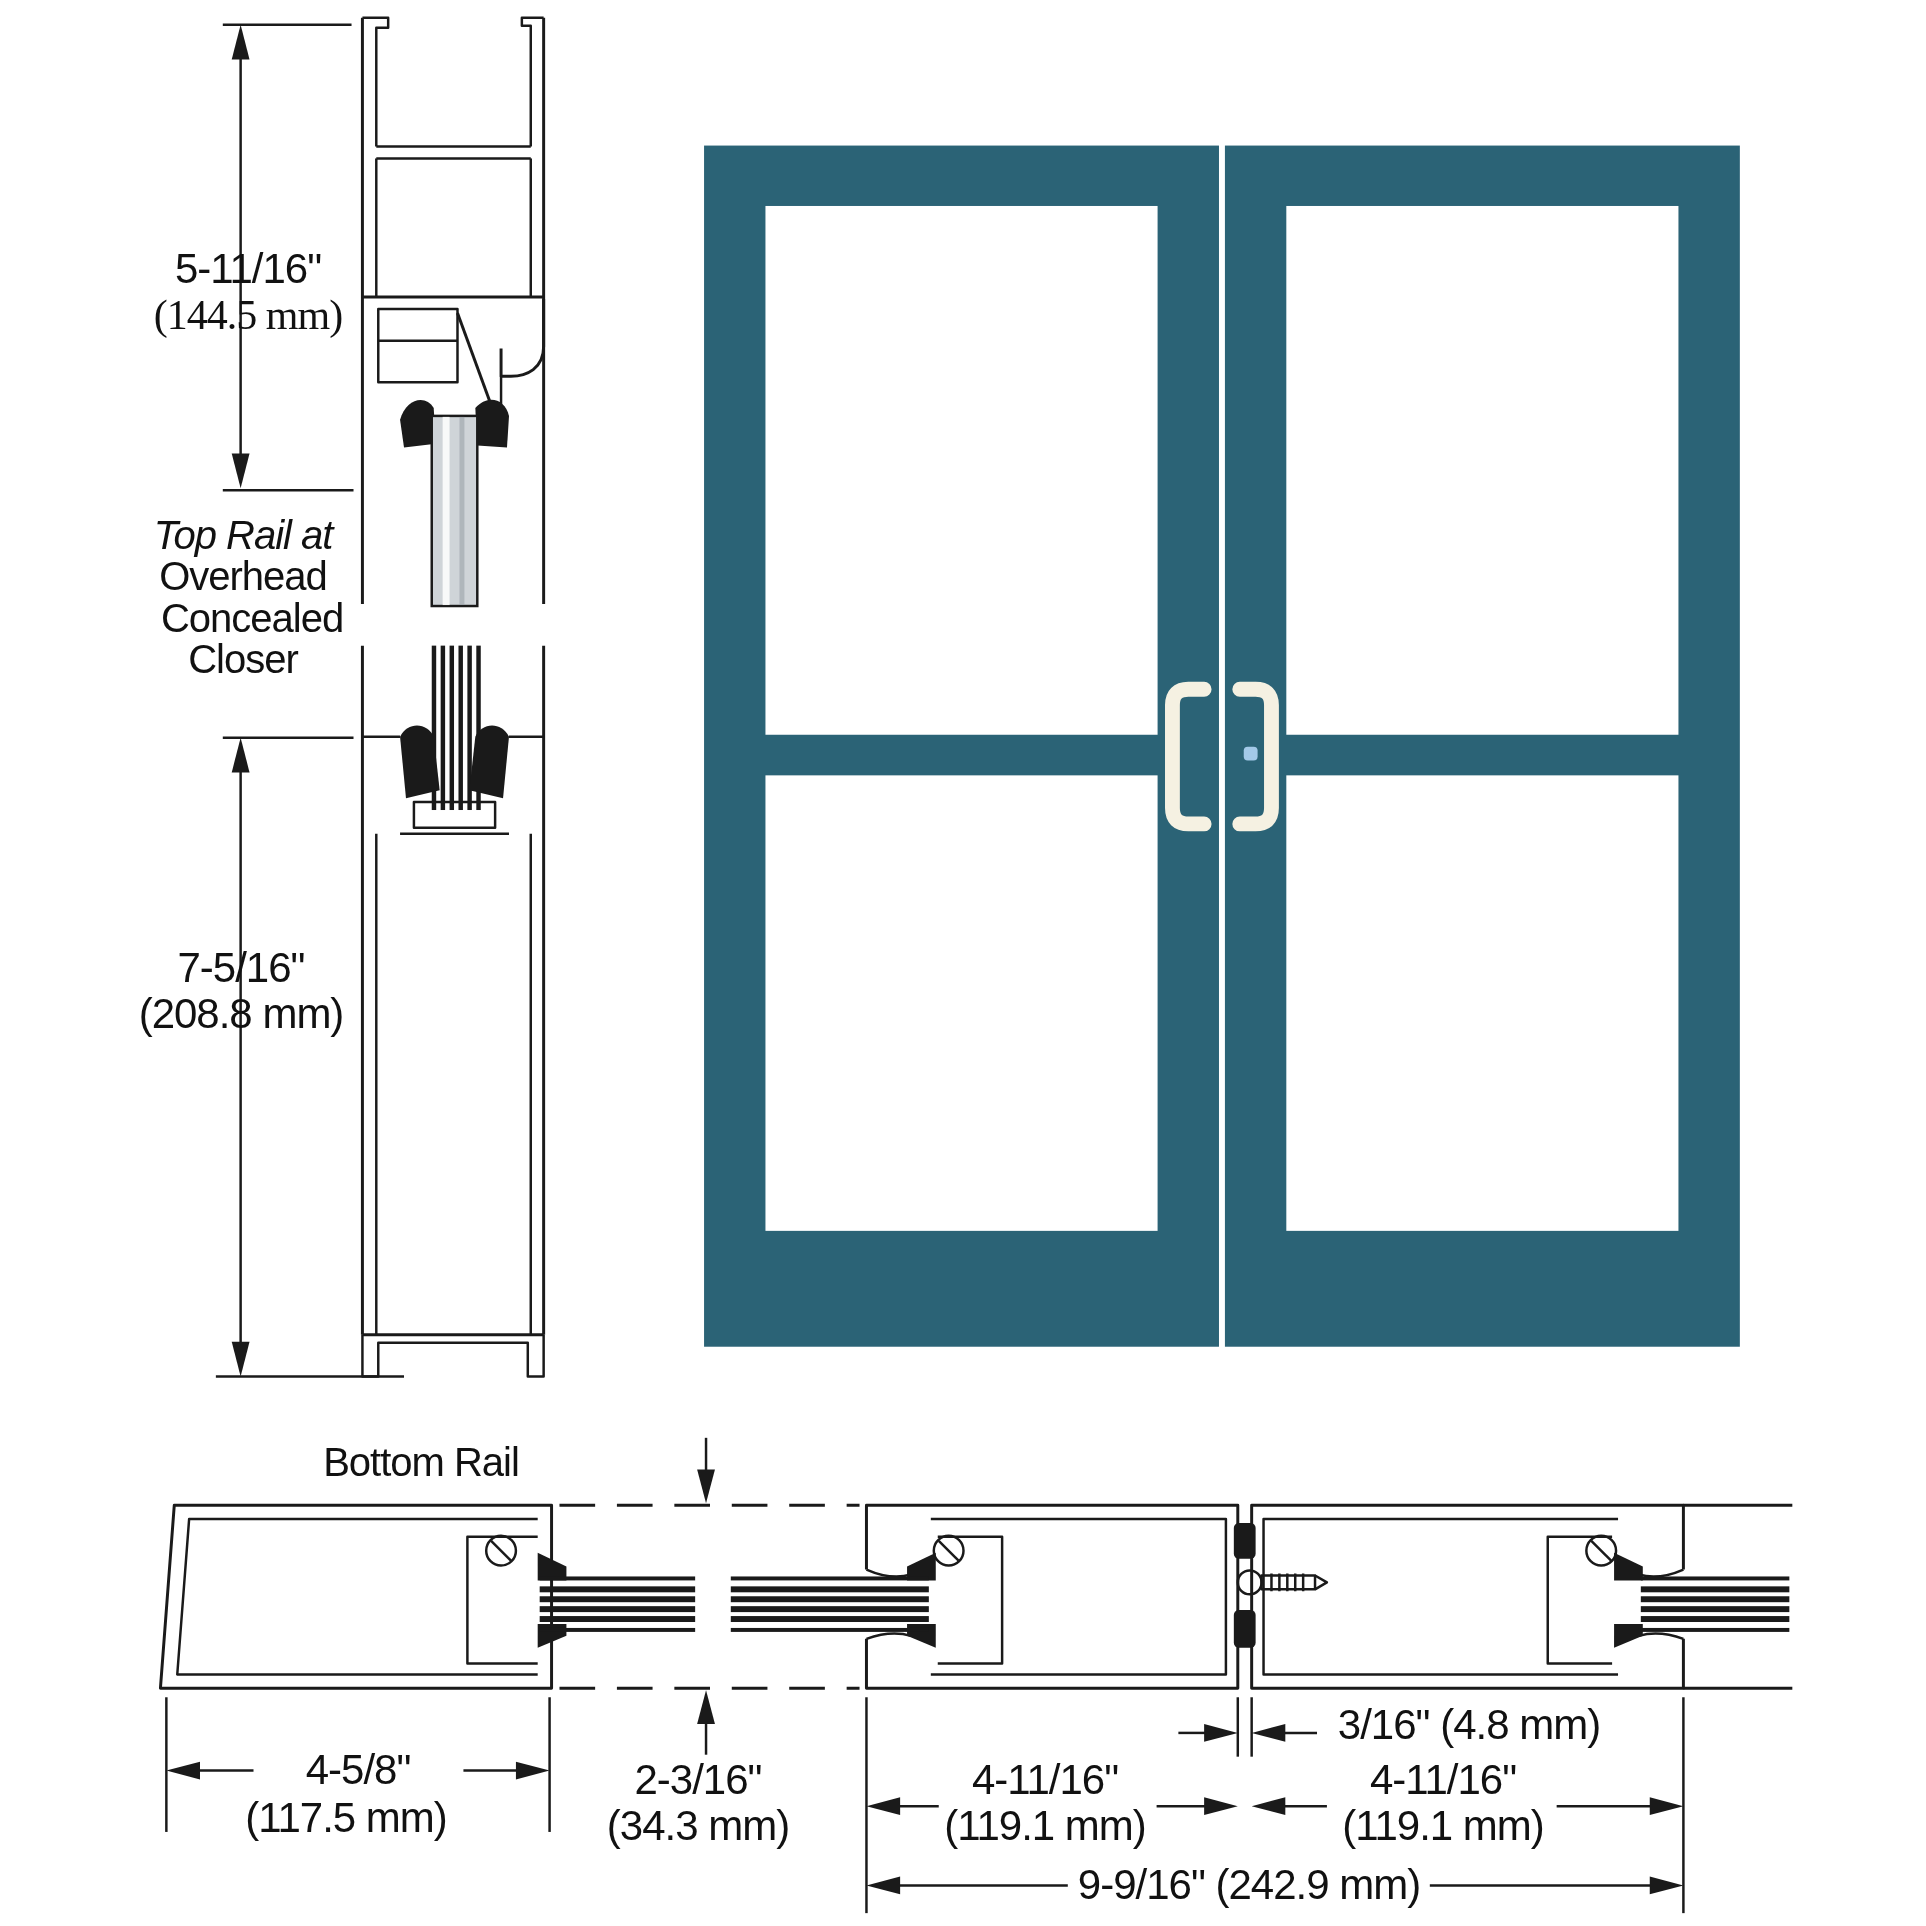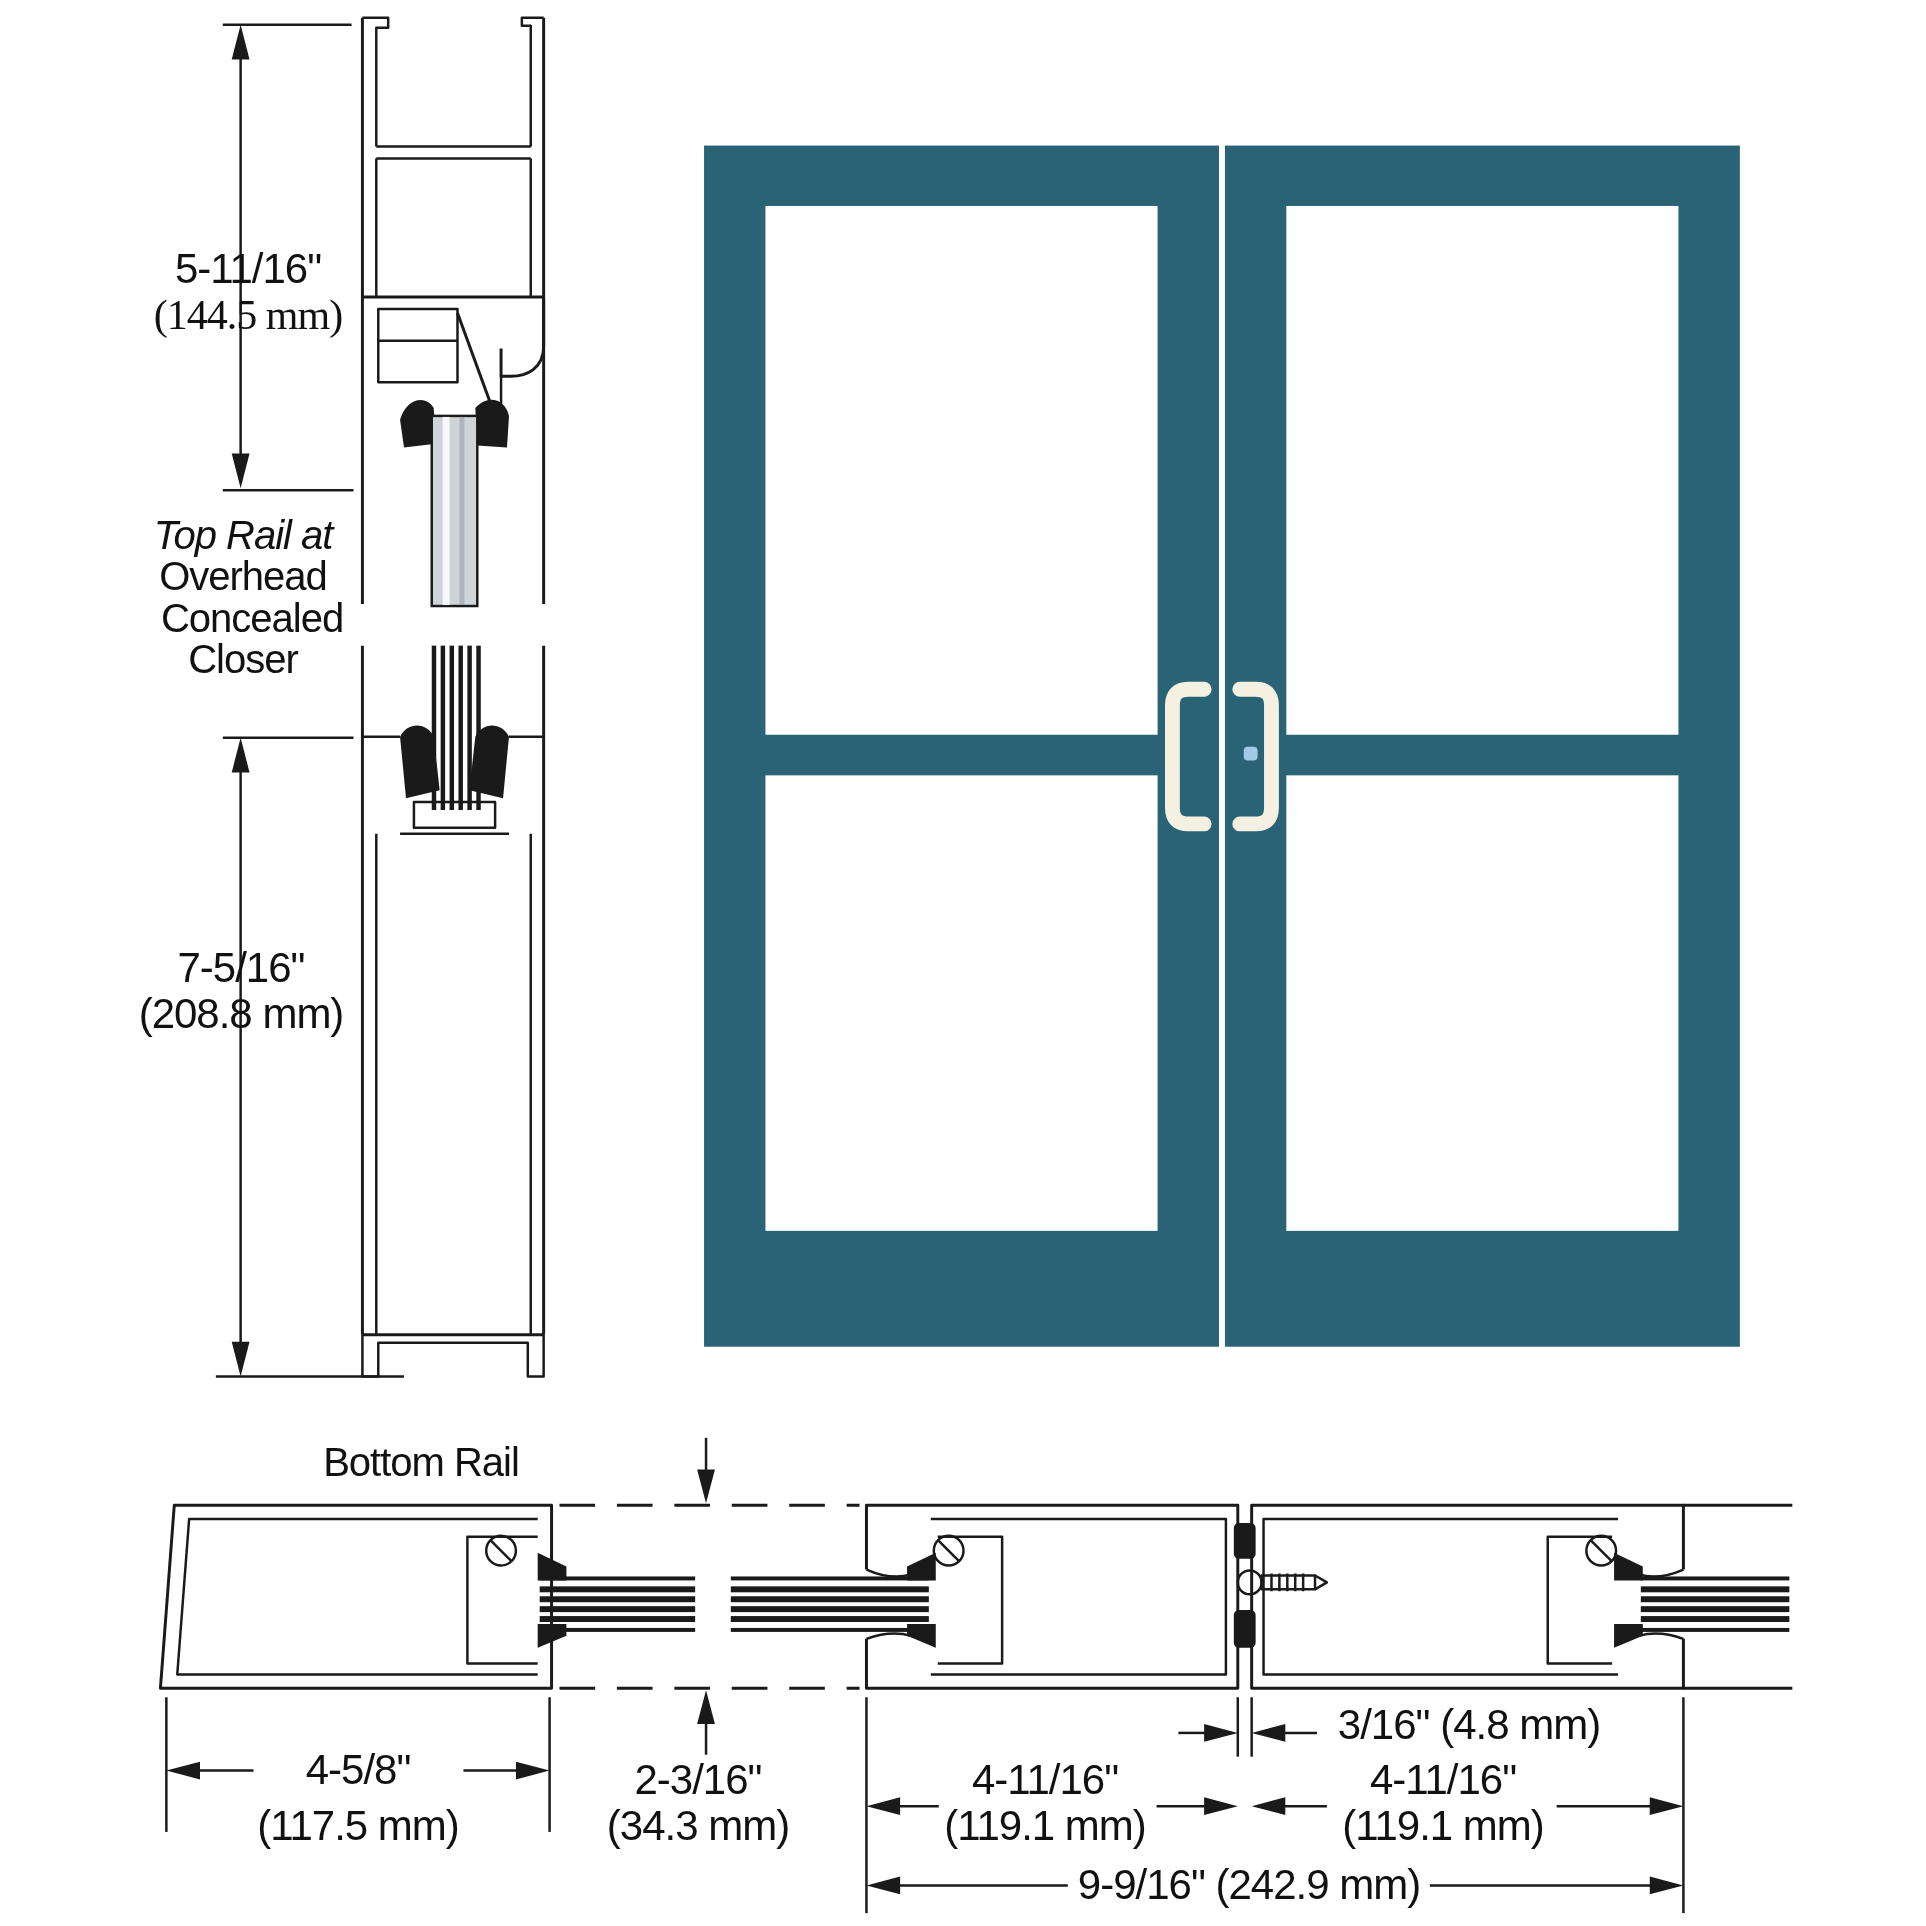--- a/index.html
+++ b/index.html
@@ -233,21 +233,21 @@
   <div class="lbl cap" style="left:243px;top:535px;font-style:italic;">Top Rail at</div>
   <div class="lbl cap" style="left:243px;top:576px;">Overhead</div>
   <div class="lbl cap" style="left:252px;top:618px;">Concealed</div>
   <div class="lbl cap" style="left:243px;top:659px;">Closer</div>
 
   <div class="lbl" style="left:241px;top:968px;">7-5/16"</div>
   <div class="lbl" style="left:241px;top:1014px;">(208.8 mm)</div>
   <div class="lbl cap" style="left:421px;top:1462px;">Bottom Rail</div>
 
   <div class="lbl" style="left:358px;top:1770px;background:#fff;padding:0 8px;">4-5/8"</div>
-  <div class="lbl" style="left:358px;top:1818px;margin-top:8px;">(117.5 mm)</div>
+  <div class="lbl" style="left:346px;top:1818px;">(117.5 mm)</div>
 
   <div class="lbl" style="left:698px;top:1780px;">2-3/16"</div>
   <div class="lbl" style="left:698px;top:1826px;">(34.3 mm)</div>
 
   <div class="lbl" style="left:1045px;top:1780px;">4-11/16"</div>
   <div class="lbl" style="left:1045px;top:1826px;">(119.1 mm)</div>
 
   <div class="lbl" style="left:1469px;top:1725px;">3/16" (4.8 mm)</div>
 
   <div class="lbl" style="left:1443px;top:1780px;">4-11/16"</div>

